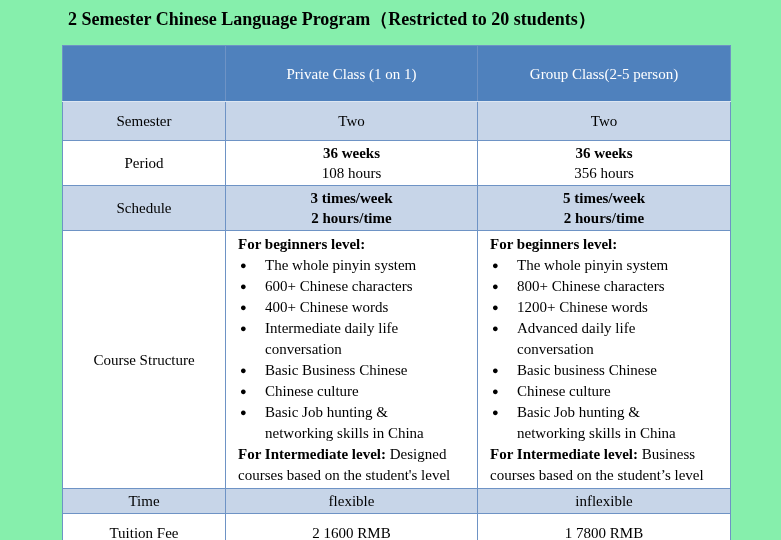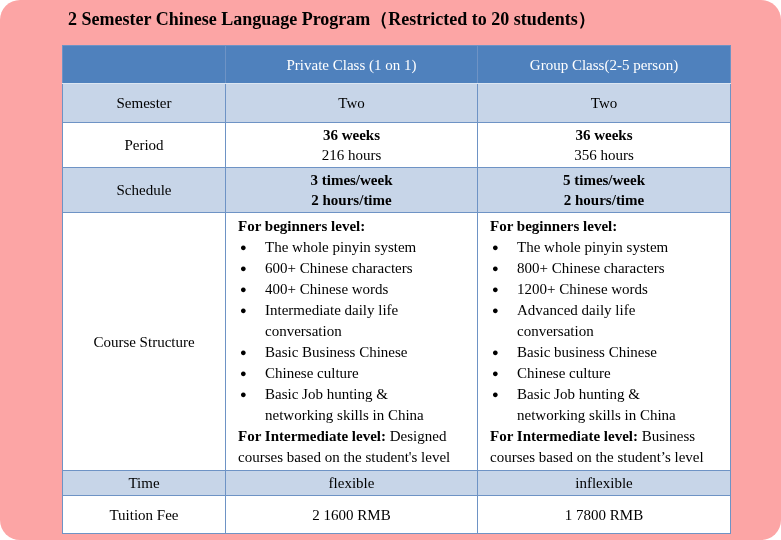--- a/index.html
+++ b/index.html
@@ -3,21 +3,21 @@
 <meta charset="utf-8">
 <style>
   * { box-sizing: border-box; }
   html, body { margin: 0; padding: 0; }
   body {
     width: 781px; height: 540px;
     background: #ffffff;
     font-family: "Liberation Serif", serif;
     color: #000000;
   }
-  .page { position: relative; width: 781px; height: 540px; background: #fca5a5; overflow: hidden; border-radius: 20px; }
+  .page { position: relative; width: 781px; height: 540px; background: #86efac; overflow: hidden; }
 
   .title {
     position: absolute;
     left: 68px; top: 7px;
     margin: 0;
     font-size: 18px;
     font-weight: bold;
     color: #000000;
     white-space: nowrap;
   }
@@ -36,21 +36,21 @@
   .program-table td, .program-table th {
     border: 1px solid #6e93c5;
     font-size: 15px;
     font-weight: normal;
     padding: 2px 4px;
     vertical-align: middle;
     text-align: center;
     line-height: 20px;
   }
 
-  tr.head-row            { height: 38px; }
+  tr.head-row            { height: 56px; }
   tr.row-semester        { height: 39px; }
   tr.row-period          { height: 44px; }
   tr.row-schedule        { height: 43px; }
   tr.row-course          { height: 250px; }
   tr.row-time            { height: 22px; }
   tr.row-tuition         { height: 38px; }
 
   tr.head-row th, tr.head-row td {
     background: #4f81bd;
     color: #ffffff;
@@ -102,21 +102,21 @@
     <tr class="row-semester band">
       <td>Semester</td>
       <td class="bold">Two</td>
       <td class="bold">Two</td>
     </tr>
 
     <tr class="row-period plain">
       <td>Period</td>
       <td>
         <div class="bold">36 weeks</div>
-        <div>216 hours</div>
+        <div>108 hours</div>
       </td>
       <td>
         <div class="bold">36 weeks</div>
         <div>356 hours</div>
       </td>
     </tr>
 
     <tr class="row-schedule band">
       <td>Schedule</td>
       <td>

